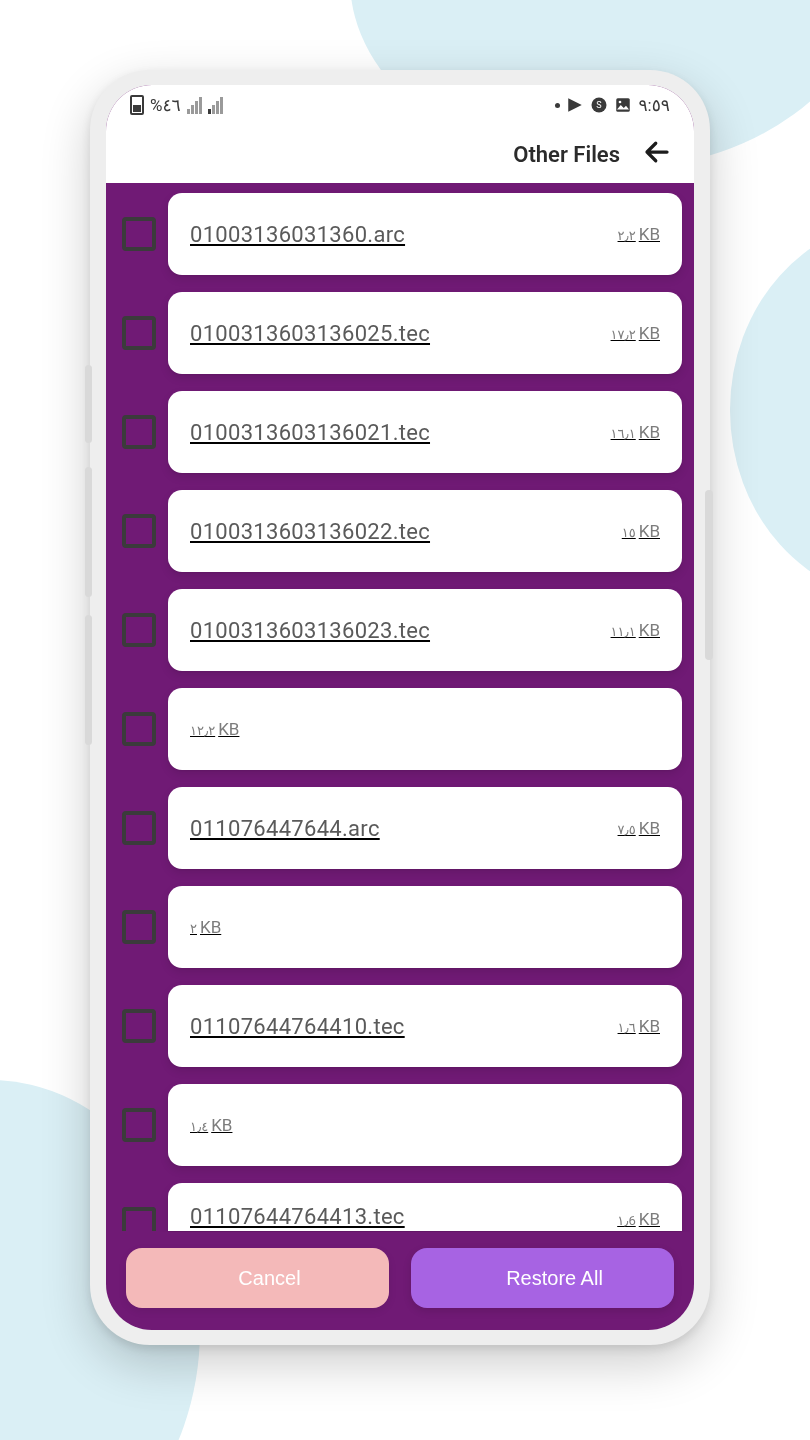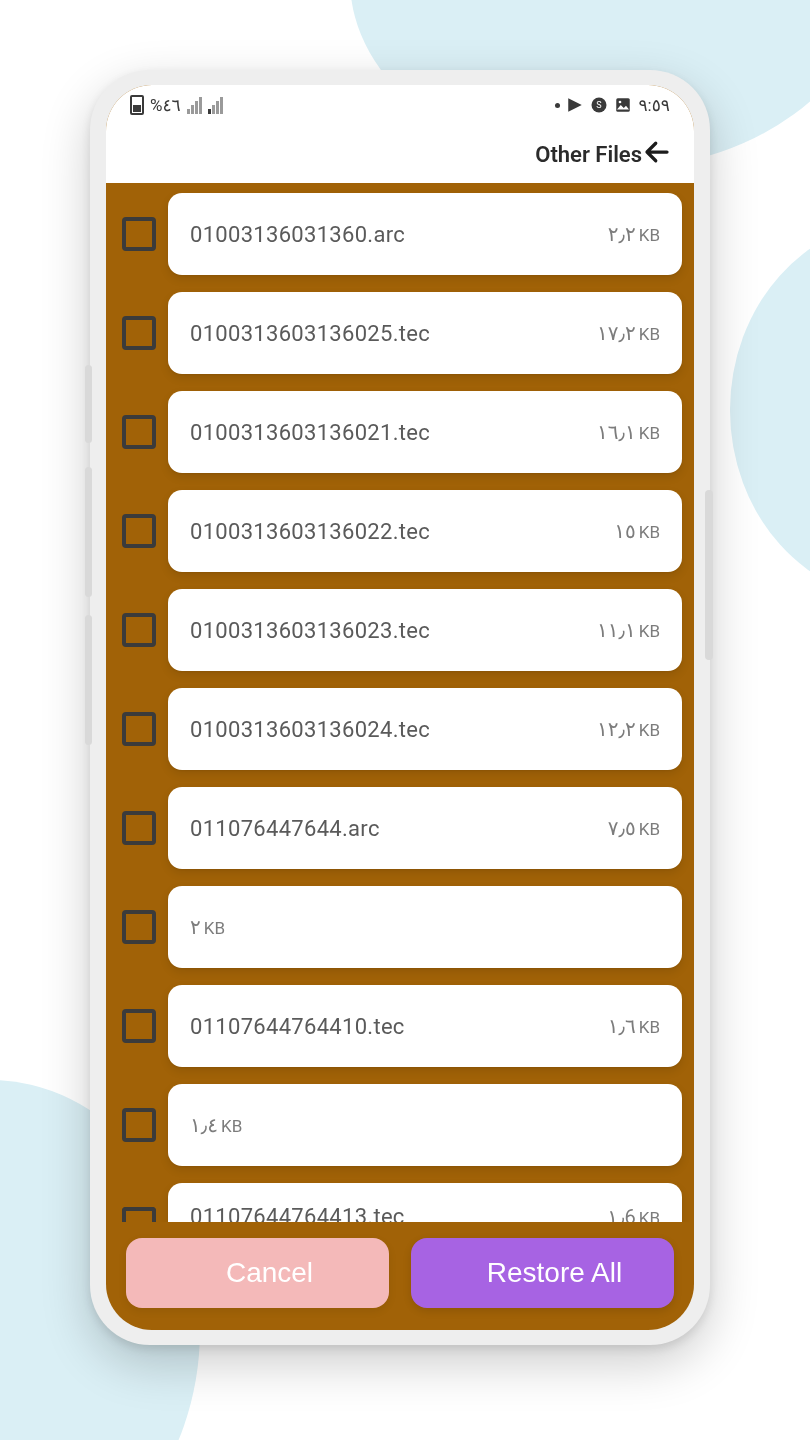--- a/index.html
+++ b/index.html
@@ -30,21 +30,21 @@
   
   .hw { position: absolute; background: #d9d9d9; border-radius: 4px; z-index: 3; }
   .hw-left1 { left: 85px; top: 365px; width: 7px; height: 78px; }
   .hw-left2 { left: 85px; top: 467px; width: 7px; height: 130px; }
   .hw-left3 { left: 85px; top: 615px; width: 7px; height: 130px; }
   .hw-right { left: 705px; top: 490px; width: 8px; height: 170px; }
 
   .screen {
     width: 588px;
     height: 1245px;
-    background: #a16207;
+    background: #701a75;
     border-radius: 46px;
     overflow: hidden;
     display: flex;
     flex-direction: column;
     position: relative;
   }
 
   .status-bar {
     height: 40px;
     background: #ffffff;
@@ -66,48 +66,50 @@
   .sig i { width: 3px; background: #9a9a9a; }
   .sig .on { background: #3a3a3a; }
 
   .app-bar {
     height: 58px;
     background: #ffffff;
     display: flex;
     align-items: center;
     justify-content: flex-end;
     padding: 0 22px;
+    gap: 22px;
   }
   .app-bar .title { font-size: 22px; font-weight: 600; color: #2b2b2b; }
 
   .file-list { flex: 1; overflow: hidden; padding: 10px 12px 0 16px; }
   .file-row { display: flex; align-items: center; gap: 12px; margin-bottom: 17px; }
   .checkbox { width: 34px; height: 34px; border: 4px solid #3b3b3b; border-radius: 4px; flex-shrink: 0; cursor: pointer; }
   .file-card {
     flex: 1;
     background: #ffffff;
     border-radius: 14px;
     box-shadow: 0 4px 10px rgba(0,0,0,0.10), 0 1px 2px rgba(0,0,0,0.06);
     height: 82px;
     display: flex;
     align-items: center;
     justify-content: space-between;
     padding: 0 22px;
+    text-decoration: underline;
   }
   .file-name { font-size: 22px; color: #5a5a5a; font-weight: 400; letter-spacing: 0.3px; }
   .file-size { font-size: 17px; color: #7c7c7c; display: flex; align-items: baseline; gap: 3px; }
-  .file-size .num { font-size: 20px; }
+  .file-size .num { font-size: 13px; }
 
   .button-bar {
     display: flex;
     gap: 22px;
     padding: 16px 20px 22px 20px;
     background: transparent;
   }
-  .btn { flex: 1; height: 70px; border: none; border-radius: 16px; font-size: 28px; font-weight: 500; cursor: pointer; padding-left: 24px; }
+  .btn { flex: 1; height: 60px; border: none; border-radius: 16px; font-size: 20px; font-weight: 500; cursor: pointer; padding-left: 24px; }
   .btn-cancel { background: #f4b9b9; color: #ffffff; box-shadow: 0 3px 8px rgba(0,0,0,0.08); }
   .btn-restore { background: #a763e3; color: #ffffff; box-shadow: 0 3px 8px rgba(0,0,0,0.12); }
 
   .partial-row { margin-bottom: 8px; }
   .partial-row .file-card { height: 48px; border-radius: 14px 14px 0 0; align-items: flex-end; padding-bottom: 2px;}
   .partial-row .checkbox { height: 24px; border-bottom: none; border-radius: 4px 4px 0 0; align-self: flex-end;}
 </style>
 </head>
 <body>
 
@@ -225,21 +227,20 @@
             <span class="file-name">0100313603136023.tec</span>
             <span class="file-size">
               <span class="num">١١٫١</span> 
               <span>KB</span>
             </span>
           </div>
         </div>
         <div class="file-row">
           <div class="checkbox"></div>
           <div class="file-card">
-            <span class="file-name">0100313603136024.tec</span>
             <span class="file-size">
               <span class="num">١٢٫٢</span> 
               <span>KB</span>
             </span>
           </div>
         </div>
         <div class="file-row">
           <div class="checkbox"></div>
           <div class="file-card">
             <span class="file-name">011076447644.arc</span>

